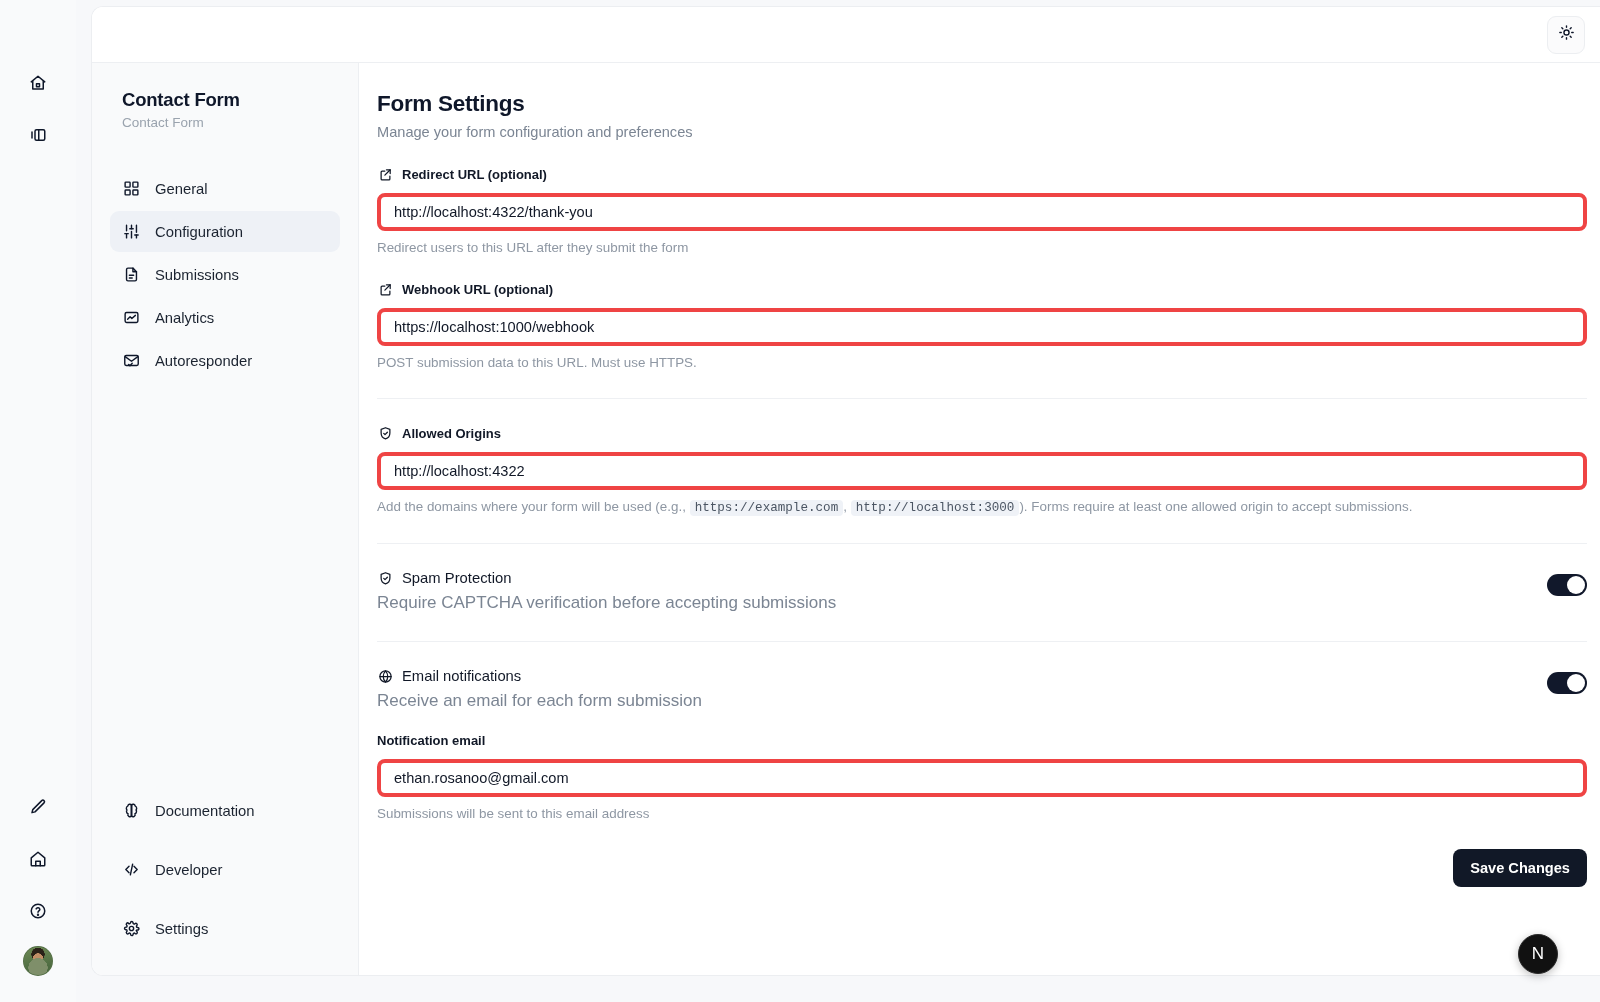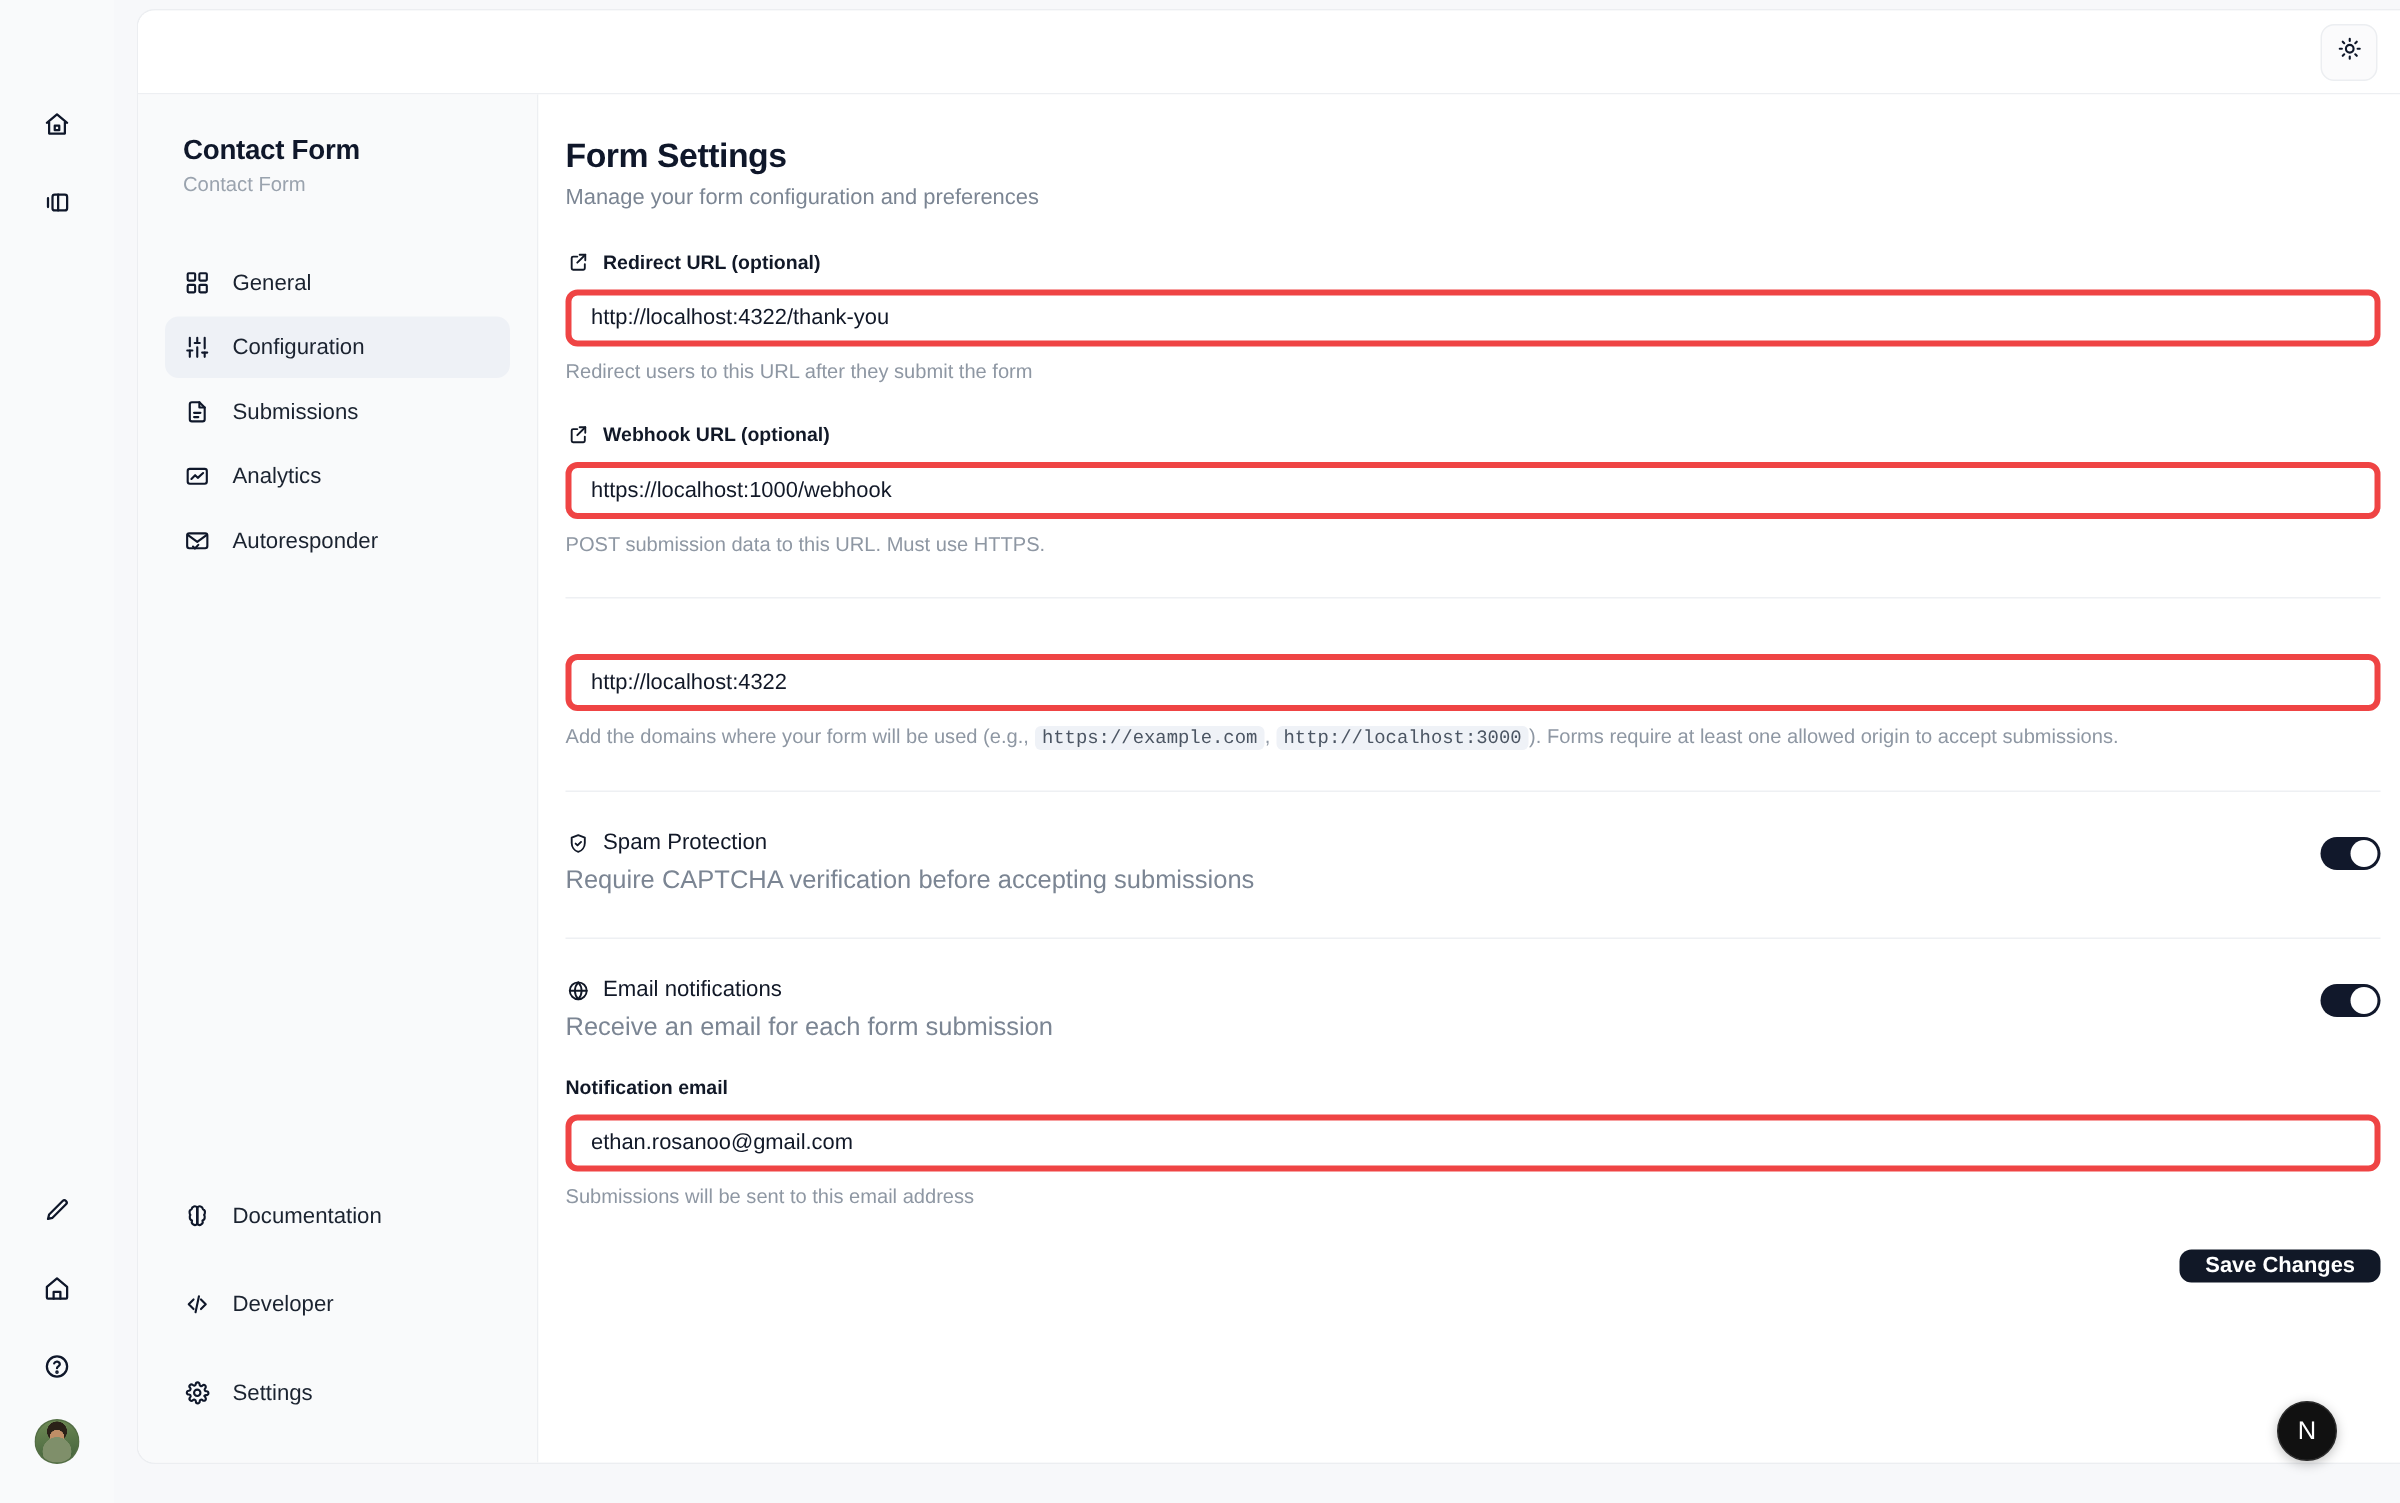--- a/index.html
+++ b/index.html
@@ -228,21 +228,21 @@
     border-radius: 50%;
     background: #fff;
   }
 
   .save-row { display: flex; justify-content: flex-end; margin-top: 28px; }
   .save-btn {
     background: #111827;
     color: #ffffff;
     border: none;
     border-radius: 8px;
-    height: 22px;
+    height: 38px;
     padding: 0 17px;
     font-family: "Liberation Sans", sans-serif;
     font-size: 14.6px;
     font-weight: bold;
     cursor: pointer;
   }
 
   
   .next-badge {
     position: absolute;
@@ -445,20 +445,29 @@
             </span>
             <span>Webhook URL (optional)</span>
           </div>
           <input class="text-input" type="text" value="https://localhost:1000/webhook" placeholder="https://example.com/webhook" style="">
           <div class="field-hint">POST submission data to this URL. Must use HTTPS.</div>
         </div>
 
         <div class="divider"></div>
 
         <div class="field">
+          <div class="field-label">
+            <span class="label-icon">
+              <svg width="15" height="15" viewBox="0 0 24 24" fill="none" stroke="currentColor" stroke-width="2" stroke-linecap="round" stroke-linejoin="round">
+                <path d="M12 2.8 5 5.5v5.6c0 4.3 2.9 8.3 7 9.6 4.1-1.3 7-5.3 7-9.6V5.5Z"></path>
+                <path d="M9.2 11.8 11.2 13.8 15 10"></path>
+              </svg>
+            </span>
+            <span>Allowed Origins</span>
+          </div>
           <input class="text-input" type="text" value="http://localhost:4322" placeholder="https://example.com" style="">
           <div class="field-hint">
             <span>Add the domains where your form will be used (e.g.,</span>
             <code class="inline">https://example.com</code><span>,</span>
             <code class="inline">http://localhost:3000</code><span>). Forms require at least one allowed origin to accept submissions.</span>
           </div>
         </div>
 
         <div class="divider"></div>
 

